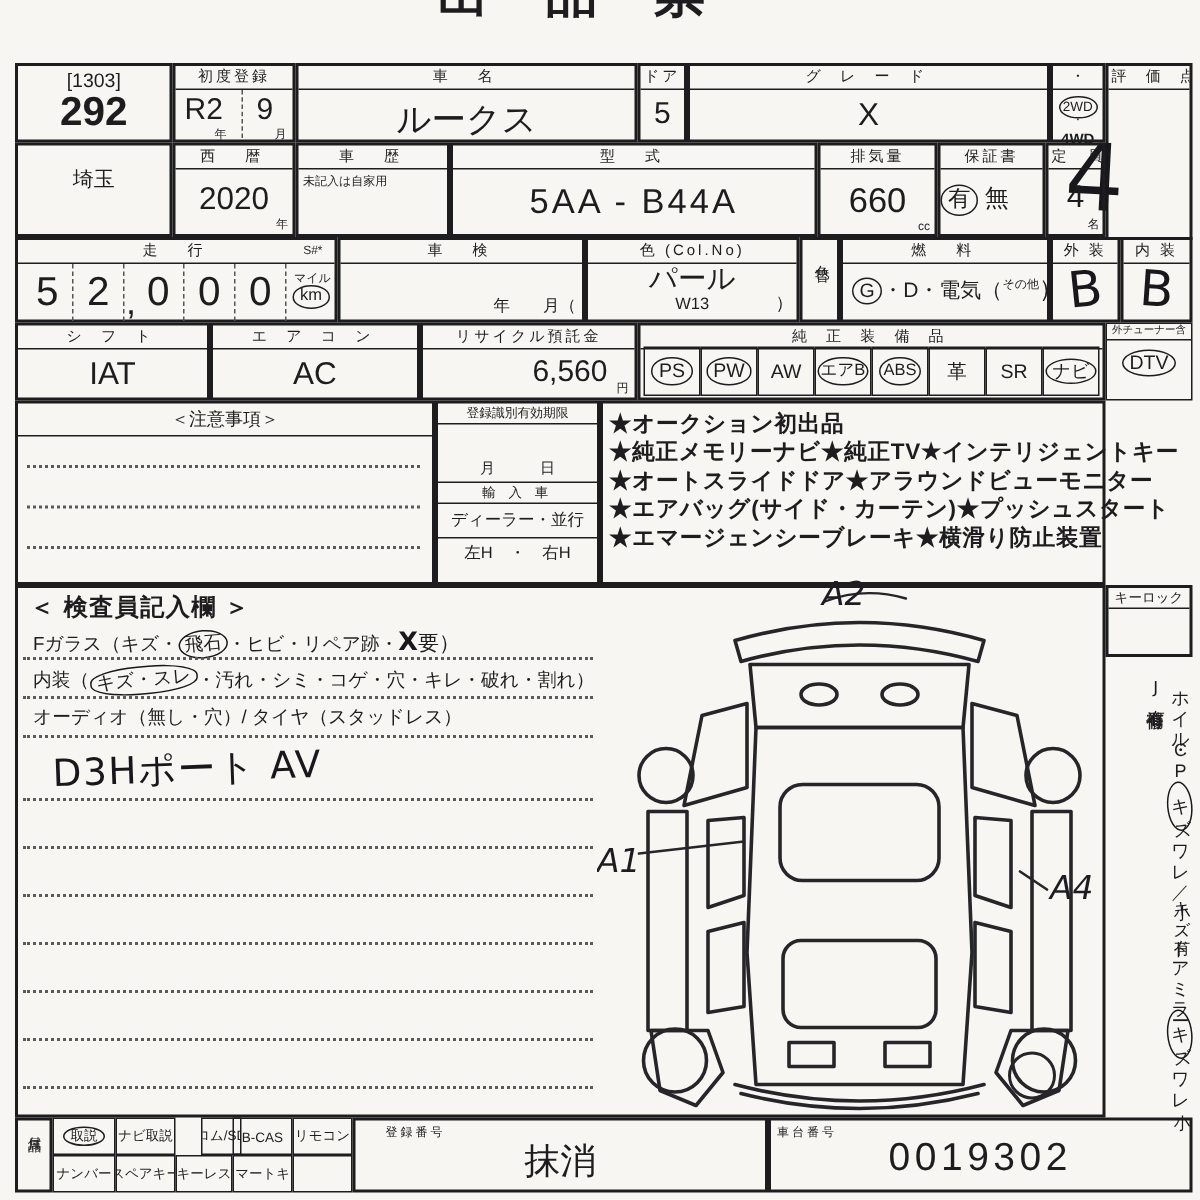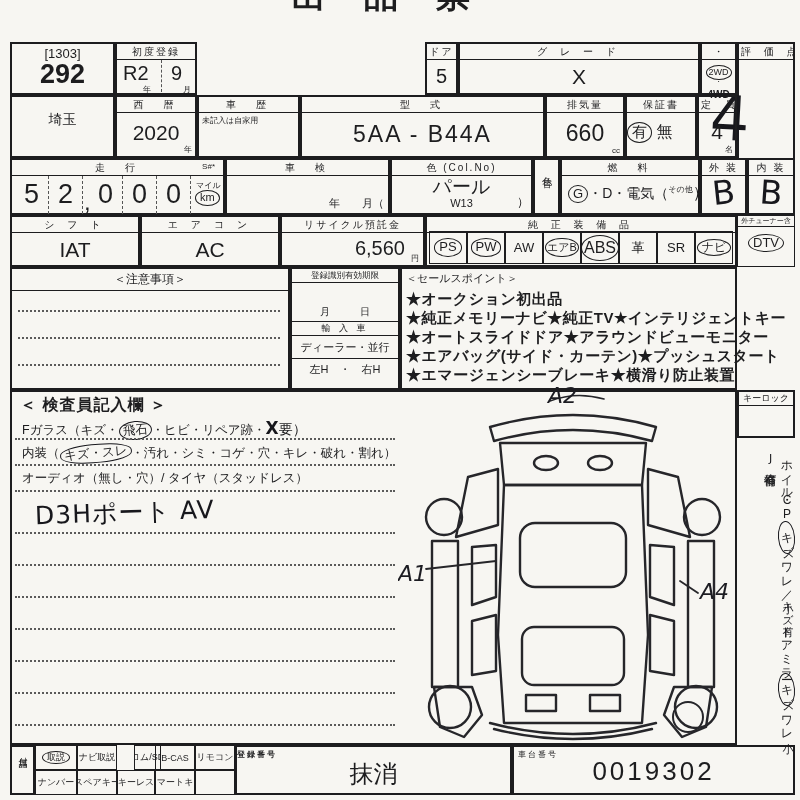--- a/index.html
+++ b/index.html
@@ -47,20 +47,24 @@
     <div class="hdr tight">初度登録</div>
     <div style="position:relative;height:32px;">
       <span class="abs" style="left:6px;top:2px;font-size:20px;">R2</span>
       <span class="abs" style="left:44px;top:0;height:32px;border-left:1.5px dashed #555;"></span>
       <span class="abs" style="left:54px;top:2px;font-size:20px;">9</span>
       <span class="abs tiny" style="left:26px;bottom:-3px;">年</span>
       <span class="abs tiny" style="right:4px;bottom:-3px;">月</span>
     </div>
   </div>
 
+  <div class="cell" style="left:197px;top:42px;width:228px;height:53px;">
+    <div class="hdr">車　名</div>
+    <div style="text-align:center;font-size:23px;margin-top:4px;">ルークス</div>
+  </div>
 
   <div class="cell" style="left:425px;top:42px;width:33px;height:53px;">
     <div class="hdr tight">ドア</div>
     <div style="text-align:center;font-size:20px;margin-top:5px;">5</div>
   </div>
 
   <div class="cell" style="left:458px;top:42px;width:242px;height:53px;">
     <div class="hdr">グ レ ー ド</div>
     <div style="text-align:center;font-size:21px;margin-top:5px;">X</div>
   </div>
@@ -197,21 +201,21 @@
   <div class="eqcell" style="left:467px;top:231px;width:38px;height:33px;">
       <span class="circ">PW</span>
     </div>
   <div class="eqcell" style="left:505px;top:231px;width:38px;height:33px;">
       <span>AW</span>
     </div>
   <div class="eqcell" style="left:543px;top:231px;width:38px;height:33px;">
       <span class="circ" style="padding:2px 1px;font-size:11px;">エアB</span>
     </div>
   <div class="eqcell" style="left:581px;top:231px;width:38px;height:33px;">
-      <span class="circ" style="padding:2px 2px;font-size:16px;">ABS</span>
+      <span class="circ" style="padding:2px 2px;font-size:11px;">ABS</span>
     </div>
   <div class="eqcell" style="left:619px;top:231px;width:38px;height:33px;">
       <span>革</span>
     </div>
   <div class="eqcell" style="left:657px;top:231px;width:38px;height:33px;">
       <span>SR</span>
     </div>
   <div class="eqcell" style="left:695px;top:231px;width:38px;height:33px;">
       <span class="circ" style="font-size:12px;">ナビ</span>
     </div>
@@ -229,21 +233,20 @@
 
   <div class="cell" style="left:290px;top:267px;width:110px;height:123px;">
     <div style="font-size:8.5px;text-align:center;border-bottom:1px solid var(--ink);line-height:13px;white-space:nowrap;">登録識別有効期限</div>
     <div style="text-align:center;font-size:10px;margin-top:22px;border-bottom:1px solid var(--ink);padding-bottom:2px;">月　　　日</div>
     <div style="font-size:9px;text-align:center;border-bottom:1px solid var(--ink);line-height:13px;letter-spacing:3px;">輸 入 車</div>
     <div style="font-size:11px;text-align:center;border-bottom:1px solid var(--ink);line-height:22px;">ディーラー・並行</div>
     <div style="font-size:11px;text-align:center;line-height:21px;">左H　・　右H</div>
   </div>
 
   <div class="cell" style="left:400px;top:267px;width:337px;height:123px;">
-    <div style="font-size:11px;padding:2px 0 0 4px;">＜セールスポイント＞</div>
     <div class="starline" style="padding-left:4px;margin-top:4px;">★オークション初出品</div>
     <div class="starline" style="padding-left:4px;">★純正メモリーナビ★純正TV★インテリジェントキー</div>
     <div class="starline" style="padding-left:4px;">★オートスライドドア★アラウンドビューモニター</div>
     <div class="starline" style="padding-left:4px;">★エアバッグ(サイド・カーテン)★プッシュスタート</div>
     <div class="starline" style="padding-left:4px;">★エマージェンシーブレーキ★横滑り防止装置</div>
   </div>
 
   <div class="cell" style="left:10px;top:390px;width:727px;height:355px;"></div>
 
   <div class="abs" style="left:20px;top:395px;font-size:16px;font-weight:bold;letter-spacing:1px;">＜ 検査員記入欄 ＞</div>
@@ -358,21 +361,21 @@
     </div>
   <div class="gridcell" style="left:117px;top:770px;width:38px;height:25px;">
       <span>キーレス</span>
     </div>
   <div class="gridcell" style="left:155px;top:770px;width:40px;height:25px;">
       <span>スマートキー</span>
     </div>
   <div class="gridcell" style="left:195px;top:770px;width:40px;height:25px;"></div>
 
   <div class="cell" style="left:235px;top:745px;width:277px;height:50px;">
-    <div class="tiny" style="padding:2px 0 0 0;letter-spacing:2px;font-weight:bold;">登録番号</div>
+    <div class="tiny" style="padding:2px 0 0 20px;letter-spacing:2px;">登録番号</div>
     <div style="text-align:center;font-size:24px;margin-top:-2px;">抹消</div>
   </div>
 
   <div class="cell" style="left:512px;top:745px;width:283px;height:50px;">
     <div class="tiny" style="padding:2px 0 0 4px;letter-spacing:2px;">車台番号</div>
     <div style="text-align:center;font-size:26px;margin-top:-4px;letter-spacing:3px;">0019302</div>
   </div>
 
 </div>
 

